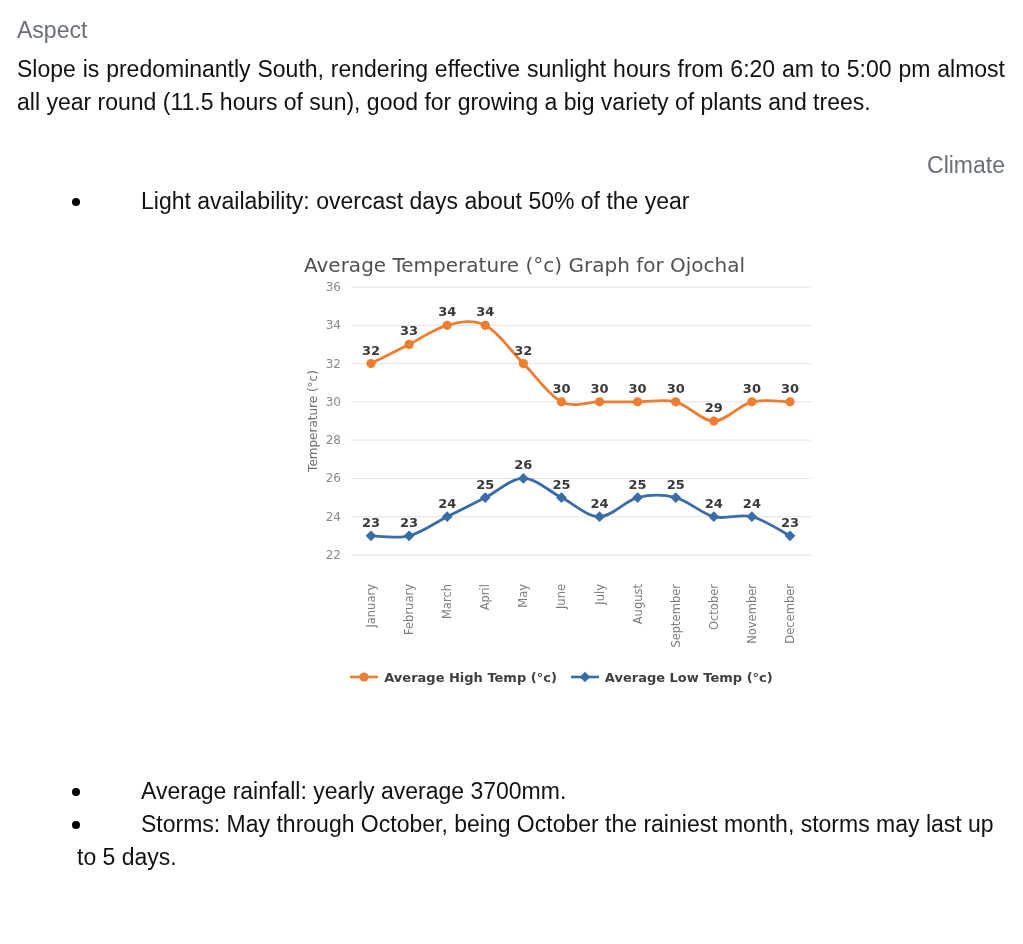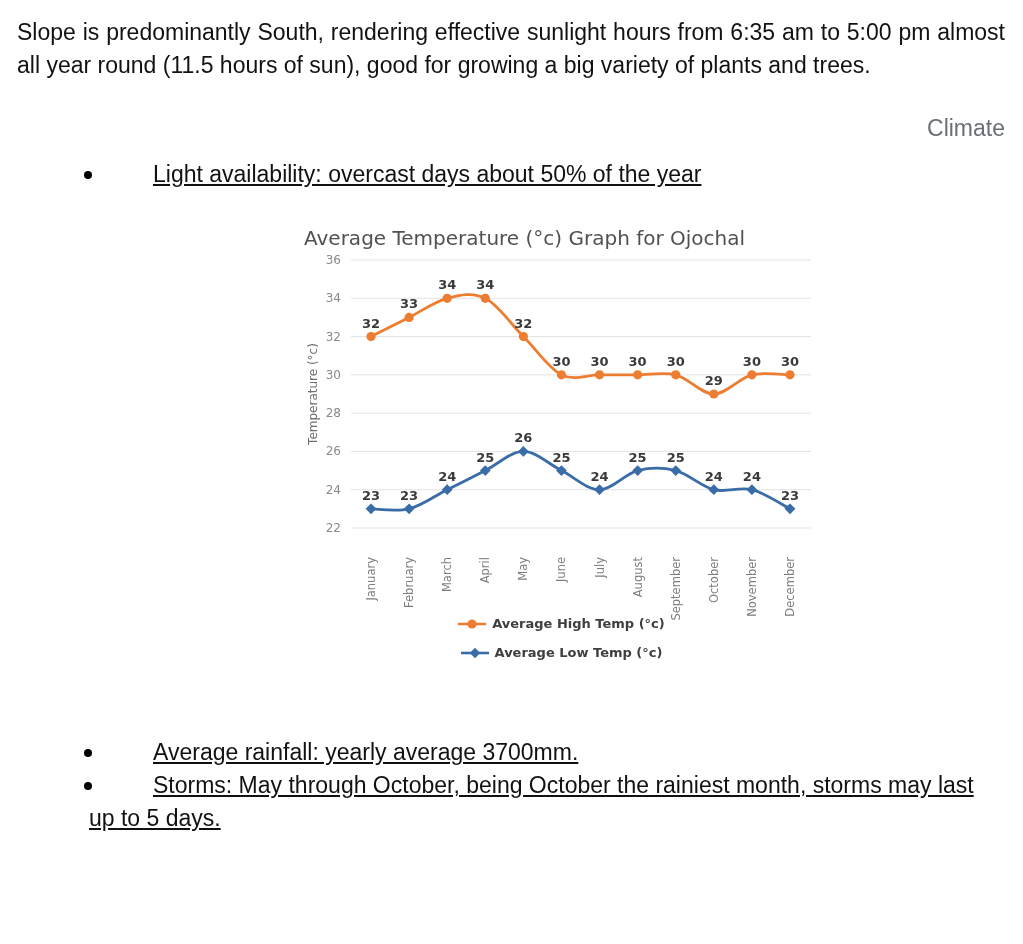--- a/index.html
+++ b/index.html
@@ -9,21 +9,21 @@
   }
   .doc{padding:16px 18px 0 17px;box-sizing:border-box;width:1023px;}
   .heading{
     font-size:23px;line-height:28px;font-weight:400;color:#6a6f77;
     margin:0 0 9px 0;
   }
   .heading.climate{margin-top:32px;margin-bottom:6px;text-align:right;}
   .body-par{
     font-size:23px;line-height:33px;margin:0;text-align:justify;color:#121212;
   }
-  .bullet-list{list-style:none;margin:16px;padding:0;text-decoration:underline;}
+  .bullet-list{list-style:none;margin:4px;padding:0;}
   .bullet-list.bottom{margin-top:90px;}
   .bullet-item{
     position:relative;font-size:23px;line-height:33px;color:#121212;
     padding-left:56px;text-indent:64px;
   }
   .bullet-dot{
     position:absolute;left:51px;top:13px;width:8px;height:8px;
     border-radius:50%;background:#000000;text-indent:0;
   }
   
@@ -35,35 +35,36 @@
     height:26px;color:#515151;text-align:left;white-space:nowrap;
   }
   #chart-svg{display:block;}
   #chart-svg text{font-family:"DejaVu Sans",sans-serif;}
   #chart-svg .tick{font-size:12px;fill:#8a8a8a;}
   #chart-svg .xlab{font-size:11.5px;fill:#7d7d7d;}
   #chart-svg .dlabel{font-size:13px;font-weight:bold;fill:#3a3a3a;}
   #chart-svg .axis-title{font-size:12px;fill:#6f6f6f;}
   .chart-legend{
     display:flex;justify-content:center;align-items:center;gap:14px;
-    height:16px;margin-top:4px;flex-direction:column;
+    height:16px;margin-top:16px;
   }
   .legend-item{display:flex;align-items:center;gap:6px;}
   .legend-label{
     font-family:"DejaVu Sans",sans-serif;font-size:13px;font-weight:bold;
     color:#3f3f3f;white-space:nowrap;
   }
 </style>
 </head>
 <body>
 
 <div class="doc">
 
+  <h2 class="heading">Aspect</h2>
 
-  <p class="body-par">Slope is predominantly South, rendering effective sunlight hours from 6:35 am to 5:00 pm almost all year round (11.5 hours of sun), good for growing a big variety of plants and trees.</p>
+  <p class="body-par">Slope is predominantly South, rendering effective sunlight hours from 6:20 am to 5:00 pm almost all year round (11.5 hours of sun), good for growing a big variety of plants and trees.</p>
 
   <h2 class="heading climate">Climate</h2>
 
   <ul class="bullet-list">
     <li class="bullet-item">
       <span class="bullet-dot"></span>
       <span>Light availability: overcast days about 50% of the year</span>
     </li>
   </ul>
 

